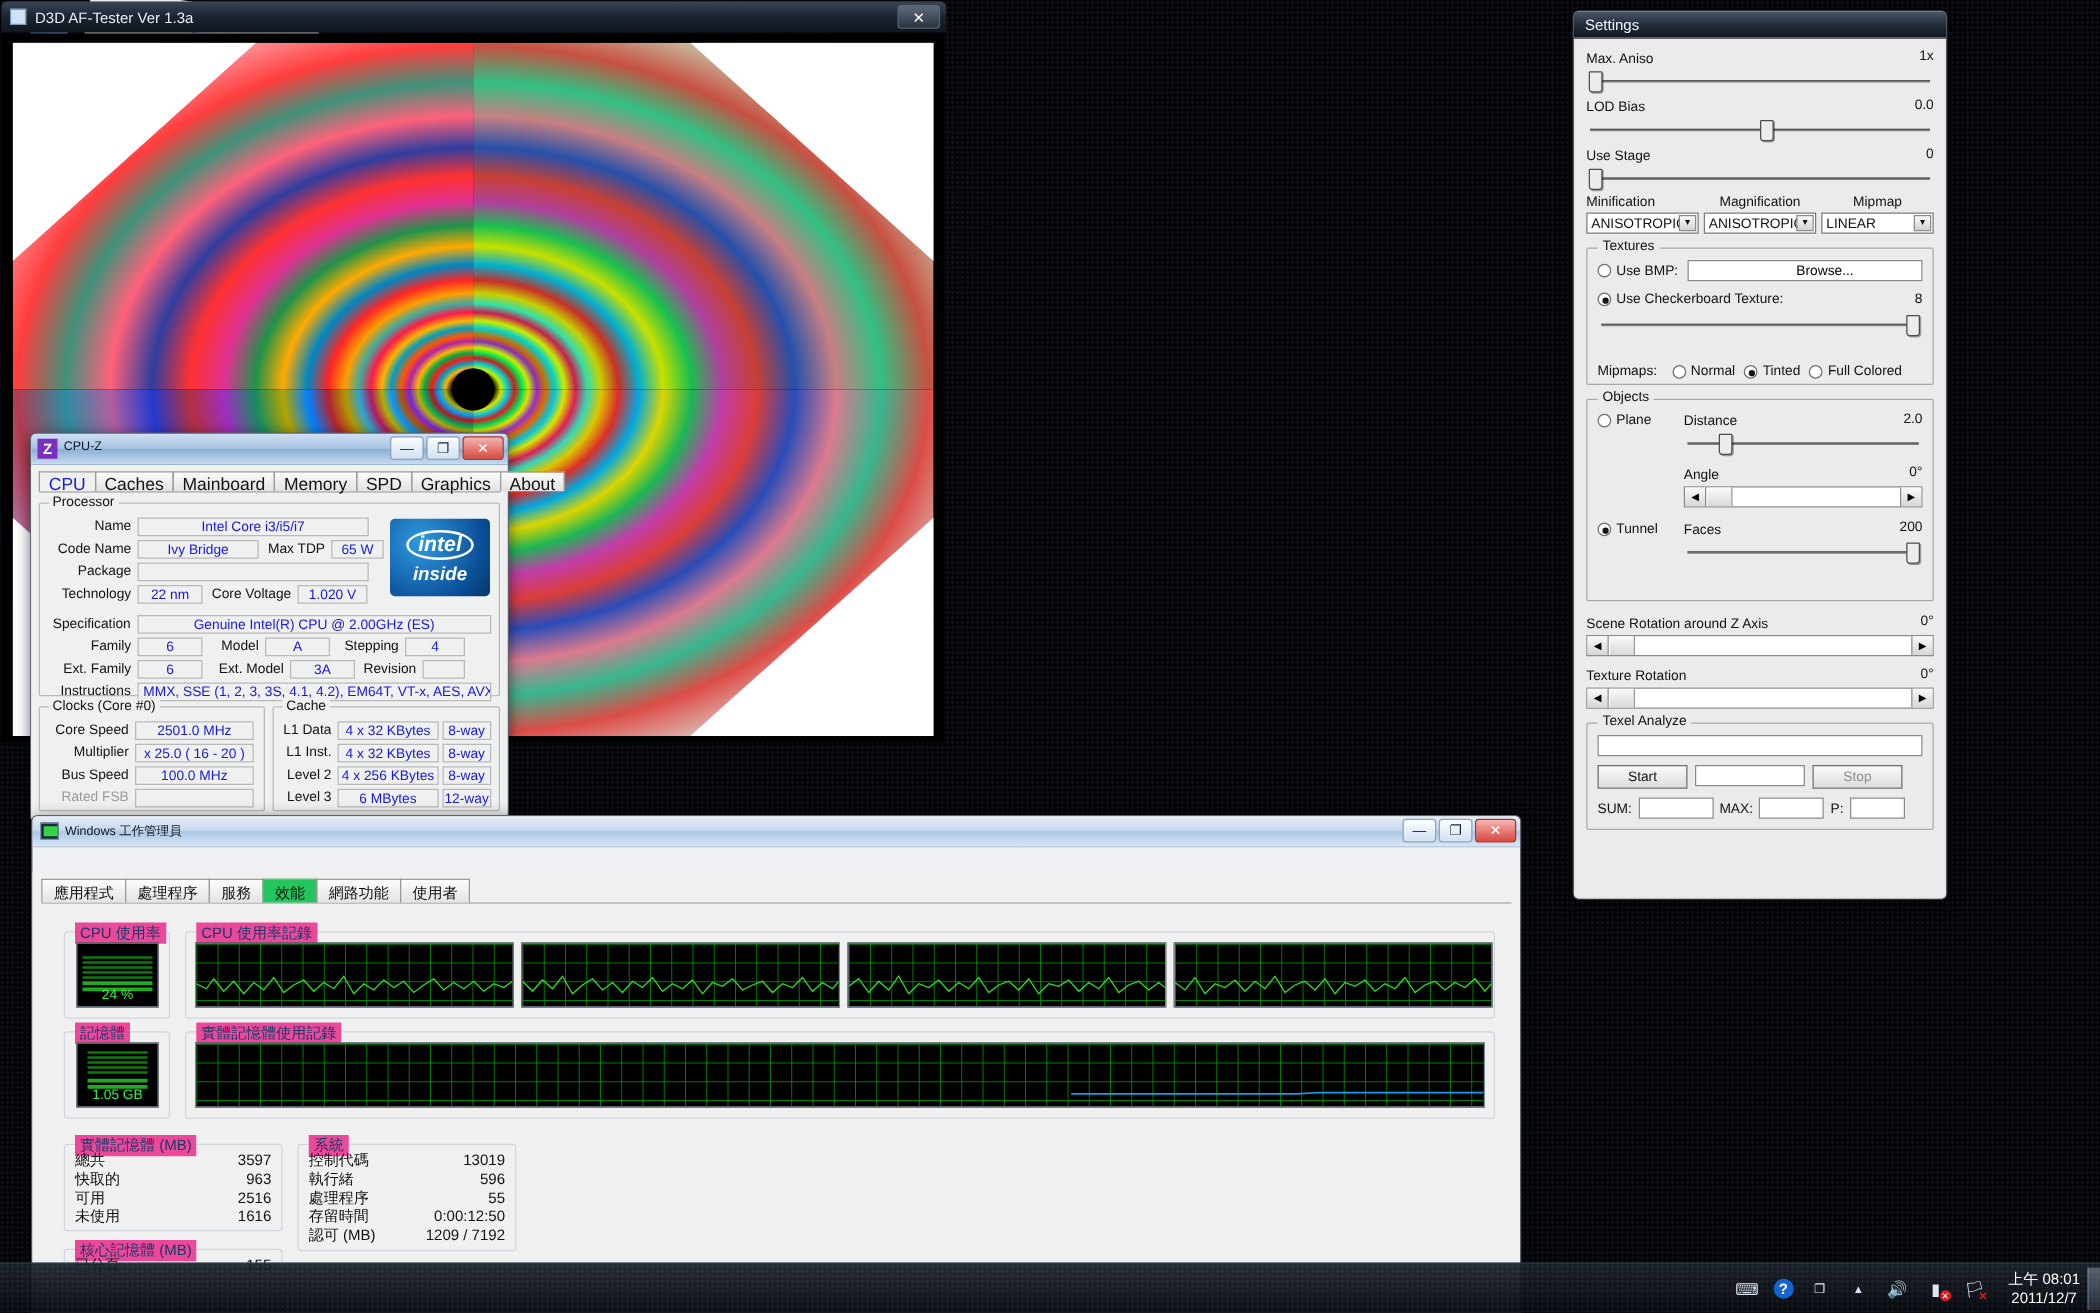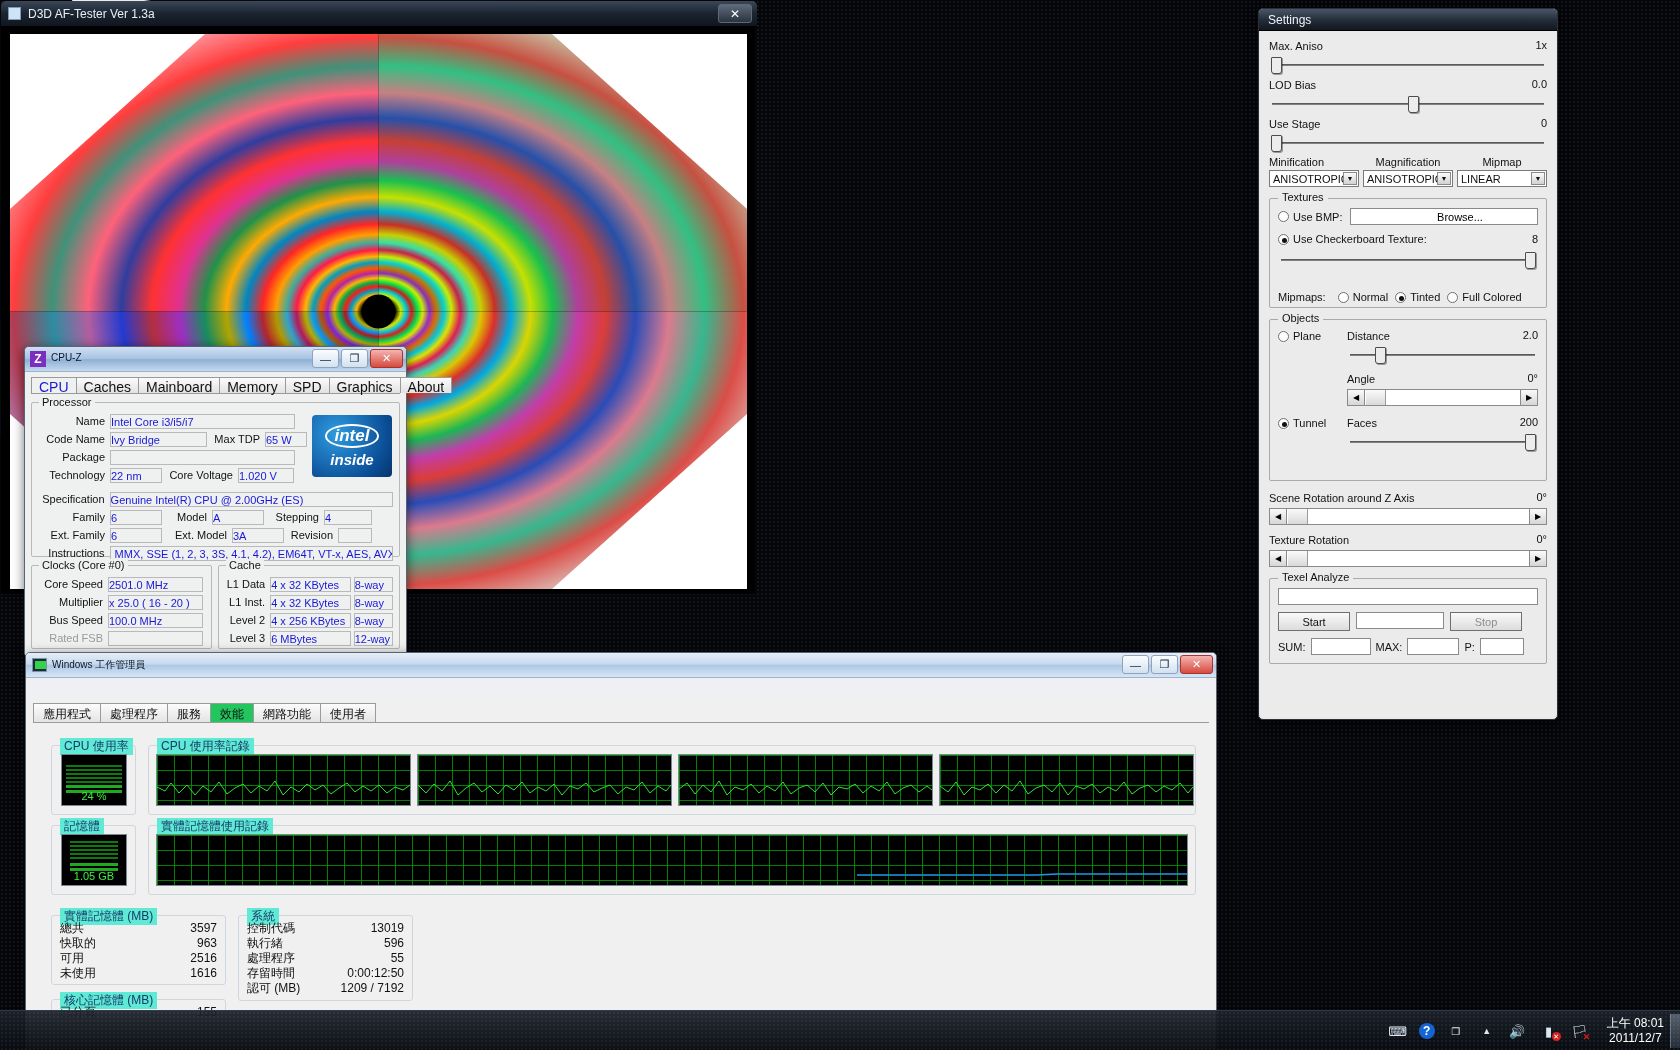--- a/index.html
+++ b/index.html
@@ -127,21 +127,21 @@
   .cz-body{position:absolute;left:0;top:25px;right:0;bottom:0;background:#eff0f0;padding:5px 6px;}
   .cz-tabs{display:flex;height:17px;border-bottom:1px solid #9a9a9a;margin-bottom:5px;}
   .cz-tab{padding:1px 7px 0;font-size:14px;color:#111;border:1px solid #9a9a9a;border-bottom:none;
      background:linear-gradient(180deg,#fbfbfb,#e2e2e2);margin-right:-1px;}
   .cz-tab.act{color:#1818d8;background:#eff0f0;position:relative;top:0;}
   .grp{border:1px solid #b9b9b9;border-radius:2px;position:relative;margin-top:8px;padding:10px 6px 6px;}
   .grp>legend, .grp .gtitle{position:absolute;left:7px;top:-7px;background:#eff0f0;padding:0 3px;font-size:11px;color:#111;}
   .row{display:flex;align-items:center;height:16px;margin-bottom:2px;}
   .lab{font-size:11px;color:#111;text-align:right;padding-right:5px;}
   .fld{border:1px solid #b9b9b9;background:#eff0f0;height:15px;font-size:11px;color:#1818d8;
-     text-align:left;line-height:14px;overflow:hidden;white-space:nowrap;}
+     text-align:center;line-height:14px;overflow:hidden;white-space:nowrap;}
   .fld.left{text-align:left;padding-left:4px;}
   .intel{position:absolute;right:7px;top:12px;width:80px;height:62px;border-radius:4px;
      background:radial-gradient(circle at 30% 30%,#2f9be0,#0b4f97 70%,#06356b);
      color:#fff;text-align:center;}
   .intel .i1{font-size:17px;font-style:italic;font-weight:bold;margin-top:9px;
      border:2px solid #fff;border-radius:50%/50%;display:inline-block;padding:0 8px;line-height:20px;}
   .intel .i2{font-size:15px;font-style:italic;font-weight:bold;margin-top:3px;}
   .cz-cols{display:flex;gap:6px;}
 
   
@@ -150,21 +150,21 @@
   #taskmgr .tmico{position:absolute;left:6px;top:5px;width:15px;height:14px;background:#1b2b3b;border:1px solid #7e93a8;}
   #taskmgr .tmico:after{content:"";position:absolute;left:2px;top:2px;width:11px;height:8px;background:#33d34a;}
   .tm-menu{height:20px;background:#f0f0f0;border-bottom:1px solid #d7d7d7;display:flex;align-items:center;padding-left:8px;gap:18px;font-size:12px;color:#111;}
   .tm-body{position:absolute;left:0;top:45px;right:0;bottom:0;background:#f0f0f0;padding:5px 7px 0;}
   .tm-tabs{display:flex;height:20px;border-bottom:1px solid #9b9b9b;}
   .tm-tab{padding:2px 9px 0;font-size:12px;border:1px solid #9b9b9b;border-bottom:none;margin-right:-1px;
     background:linear-gradient(180deg,#fcfcfc,#e4e4e4);color:#111;}
   .tm-tab.act{background:#22c55e;}
   .tm-inner{position:absolute;left:7px;top:70px;right:7px;bottom:0;background:#f0f0f0;}
   .tmgrp{position:absolute;border:1px solid #cfd6dd;border-radius:3px;}
-  .tmgrp .gt{position:absolute;left:8px;top:-8px;background:#5eead4;padding:0 4px;font-size:12px;color:#1a3a6b;}
+  .tmgrp .gt{position:absolute;left:8px;top:-8px;background:#ec4899;padding:0 4px;font-size:12px;color:#1a3a6b;}
   .meter{background:#000;border:1px solid #7b8894;position:absolute;}
   .meter .val{position:absolute;left:0;right:0;bottom:3px;text-align:center;color:#3df03d;font-size:11px;}
   .graph{background:#000;border:1px solid #7b8894;position:absolute;overflow:hidden;}
   .grid{position:absolute;inset:0;
      background-image:linear-gradient(to right,rgba(0,170,0,.75) 1px,transparent 1px),
                       linear-gradient(to bottom,rgba(0,170,0,.75) 1px,transparent 1px);
      background-size:17px 15px;}
   .statcol{position:absolute;font-size:12px;color:#111;}
   .statrow{display:flex;justify-content:space-between;line-height:15px;}
   .statrow .k{padding-right:16px;}

